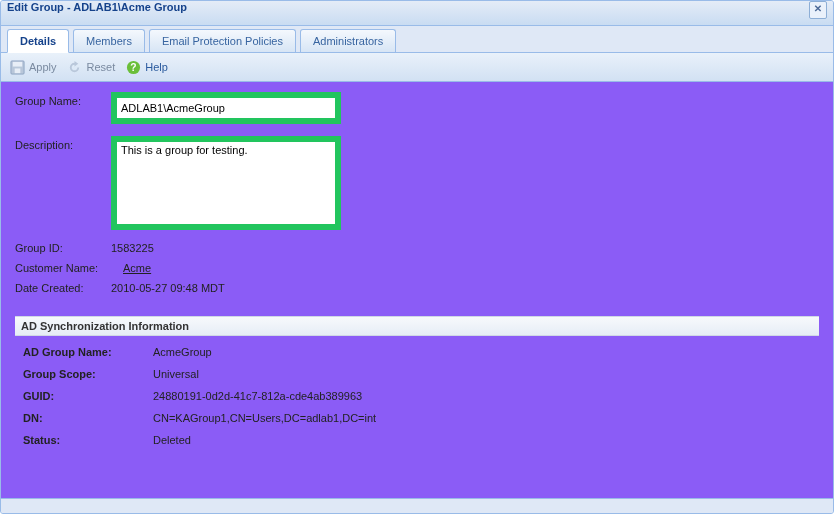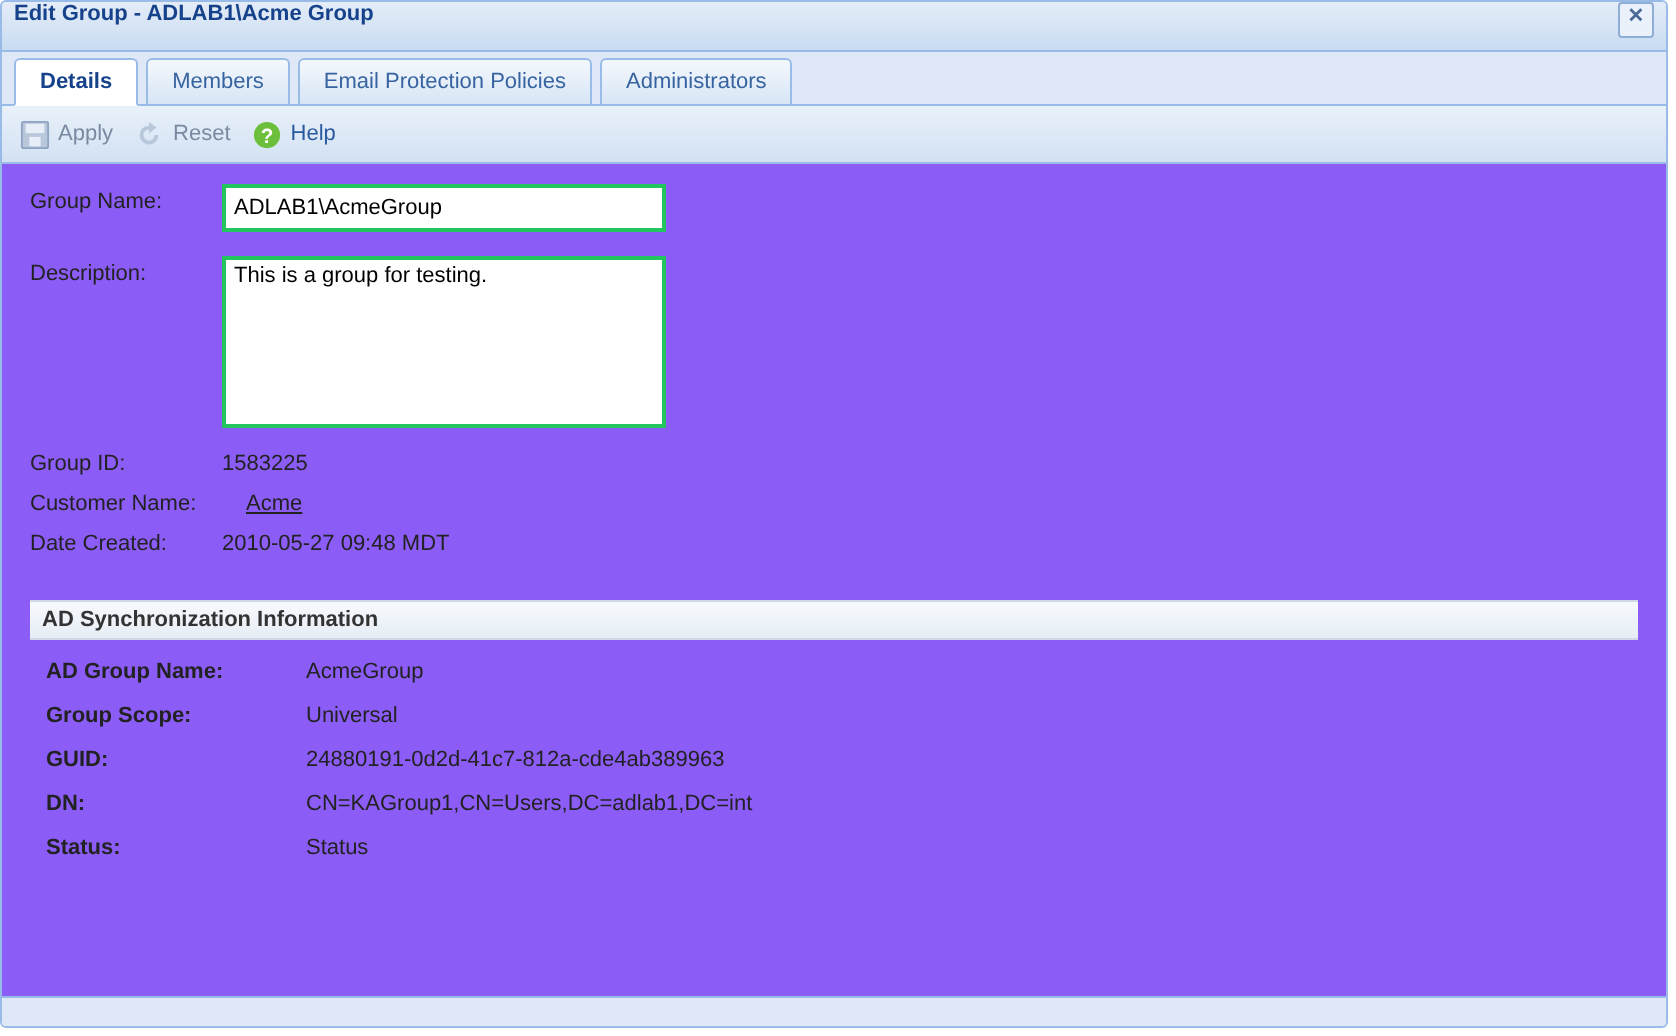--- a/index.html
+++ b/index.html
@@ -108,21 +108,21 @@
   .form-row {
     display: flex;
     margin-bottom: 12px;
   }
   .form-row .label {
     width: 96px;
     padding-top: 3px;
     color: #222;
   }
   .text-input {
-    border: 2px solid #22c55e;
+    border: 6px solid #22c55e;
     padding: 2px 4px;
     font: inherit;
     width: 210px;
     height: 16px;
   }
   textarea.text-input {
     width: 210px;
     height: 78px;
     resize: none;
   }
@@ -265,19 +265,19 @@
       <div>24880191-0d2d-41c7-812a-cde4ab389963</div>
     </div>
 
     <div class="info-row">
       <div class="label">DN:</div>
       <div>CN=KAGroup1,CN=Users,DC=adlab1,DC=int</div>
     </div>
 
     <div class="info-row">
       <div class="label">Status:</div>
-      <div>Status</div>
+      <div>Deleted</div>
     </div>
 
   </div>
 
   <div class="bottom-strip"></div>
 </div>
 
 </body></html>

